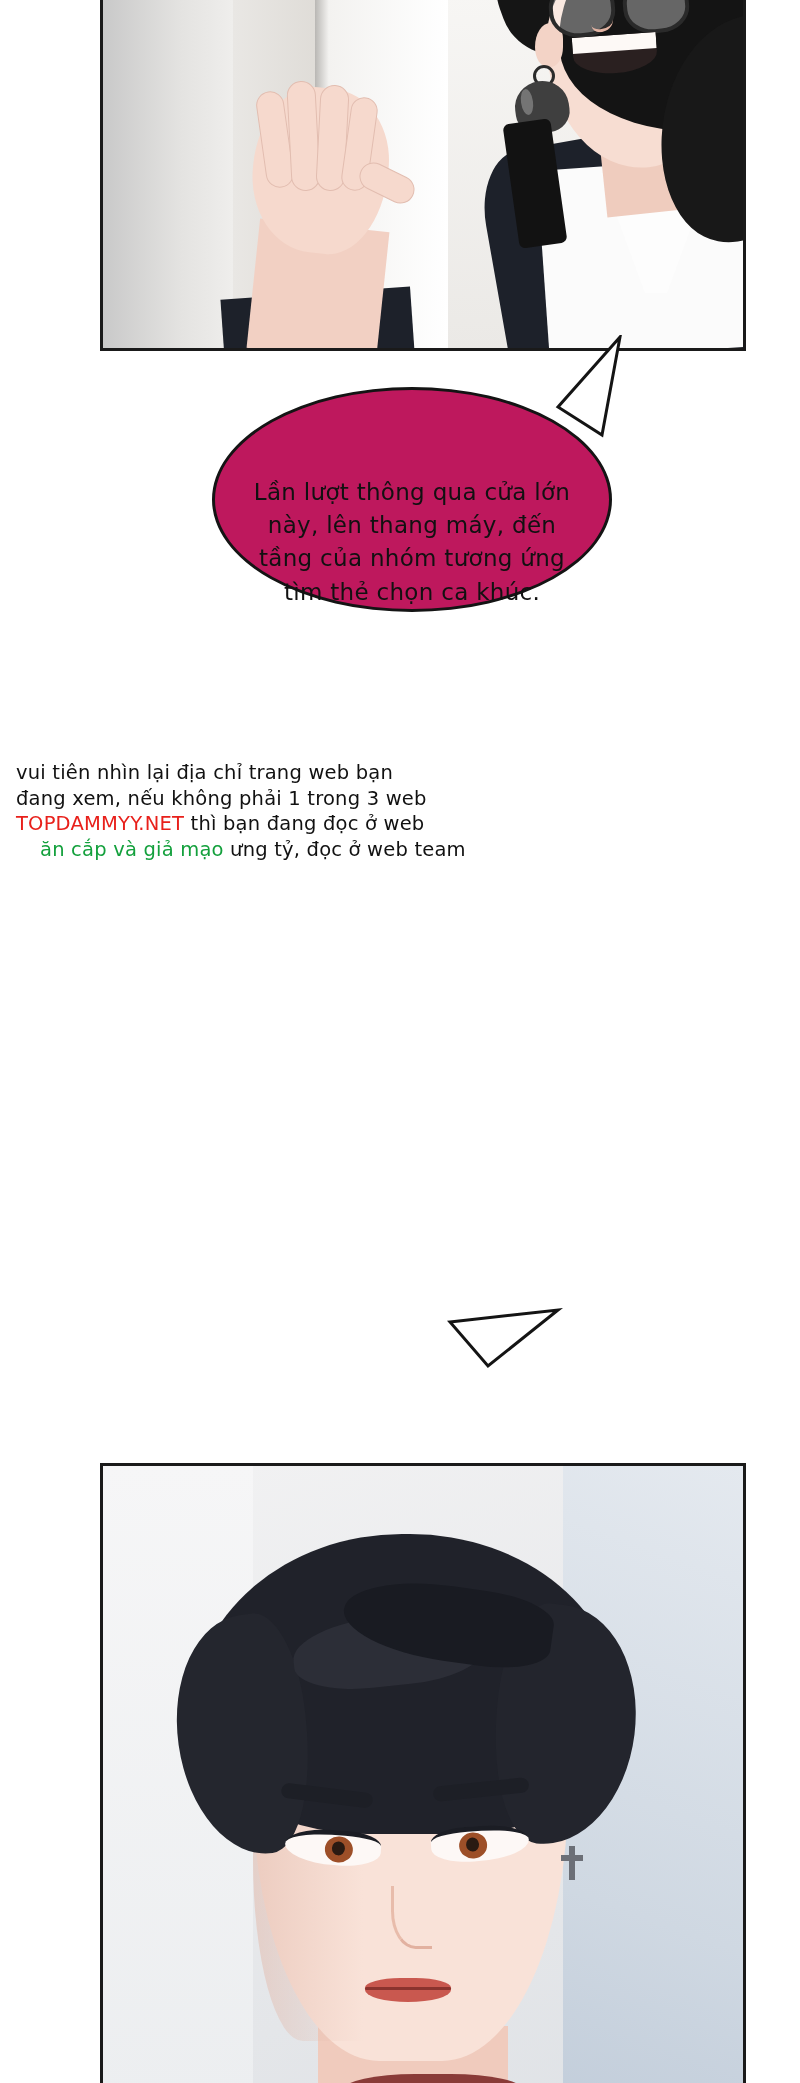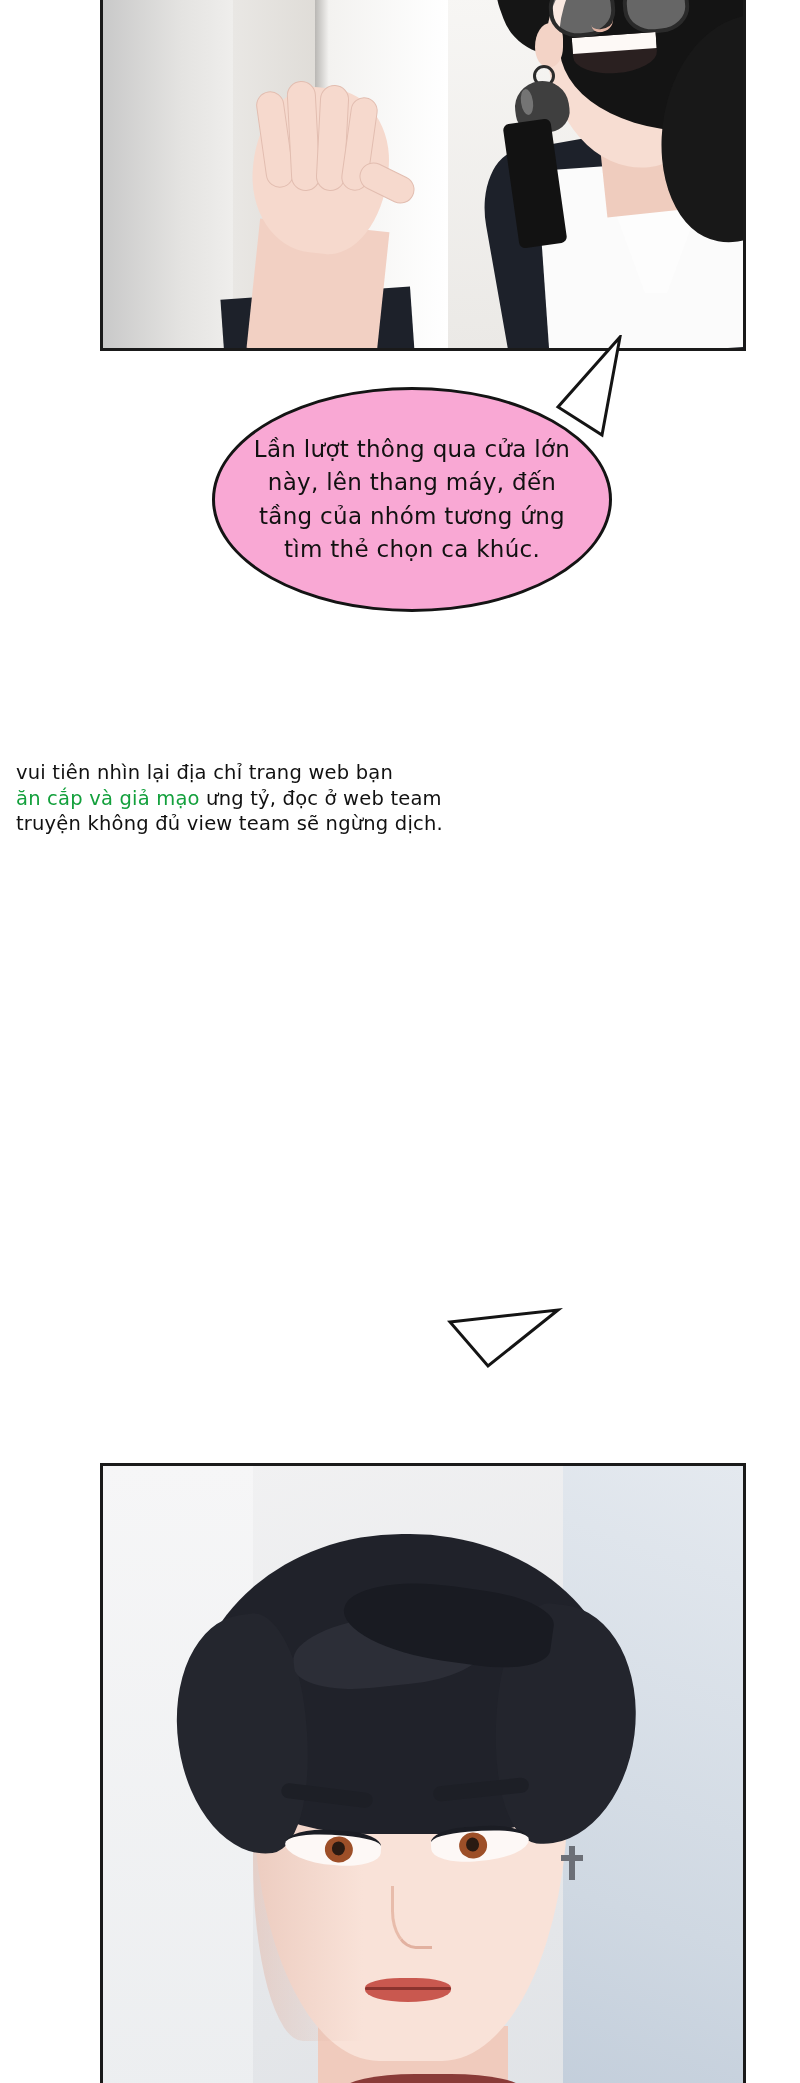--- a/index.html
+++ b/index.html
@@ -261,24 +261,24 @@
 
   
   .bubble-one {
     position: absolute;
     left: 212px;
     top: 387px;
     width: 400px;
     height: 225px;
     border: 3px solid #141414;
     border-radius: 50% / 50%;
-    background: #f9a8d4;
+    background: #be185d;
     box-sizing: border-box;
     display: flex;
-    align-items: center;
+    align-items: flex-end;
     justify-content: center;
   }
   .bubble-one .bubble-text {
     text-align: center;
     font-family: "DejaVu Sans", sans-serif;
     font-size: 23px;
     line-height: 1.45;
     color: #111111;
     letter-spacing: 0.3px;
     padding: 0 34px;
@@ -297,21 +297,21 @@
     left: 16px;
     top: 760px;
     width: 560px;
     font-family: "DejaVu Sans", sans-serif;
     font-size: 19.5px;
     line-height: 1.32;
     color: #111111;
     letter-spacing: 0.2px;
   }
   .notice .red { color: #e8201b; }
-  .notice .green { color: #13a03c; }
+  .notice .green { color: #13a03c; margin-left: 24px; }
   .notice .line { display: block; white-space: nowrap; }
 
   
   .bubble-two {
     position: absolute;
     left: 203px;
     top: 1289px;
     width: 292px;
     height: 192px;
     border: 3px solid #141414;
@@ -599,22 +599,23 @@
   <svg class="bubble-one-tail" viewBox="0 0 100 110">
     <path class="tail-path" d="M92 2 L74 100 L30 72 Z"></path>
   </svg>
 
   <div class="bubble-one">
     <div class="bubble-text">Lần lượt thông qua cửa lớn này, lên thang máy, đến tầng của nhóm tương ứng tìm thẻ chọn ca khúc.</div>
   </div>
 
   <div class="notice">
     <span class="line">vui tiên nhìn lại địa chỉ trang web bạn</span>
+    <span class="line">đang xem, nếu không phải 1 trong 3 web</span>
+    <span class="line"><span class="red">TOPDAMMYY.NET</span><span> thì bạn đang đọc ở web</span></span>
     <span class="line"><span class="green">ăn cắp và giả mạo</span><span> ưng tỷ, đọc ở web team</span></span>
-    <span class="line">truyện không đủ view team sẽ ngừng dịch.</span>
   </div>
 
   <svg class="bubble-two-tail" viewBox="0 0 130 100">
     <path class="tail-path" d="M10 22 L118 10 L48 66 Z"></path>
   </svg>
 
 
   <div class="panel-two">
     <div class="p2-bg"></div>
     <div class="p2-bg-blue"></div>

